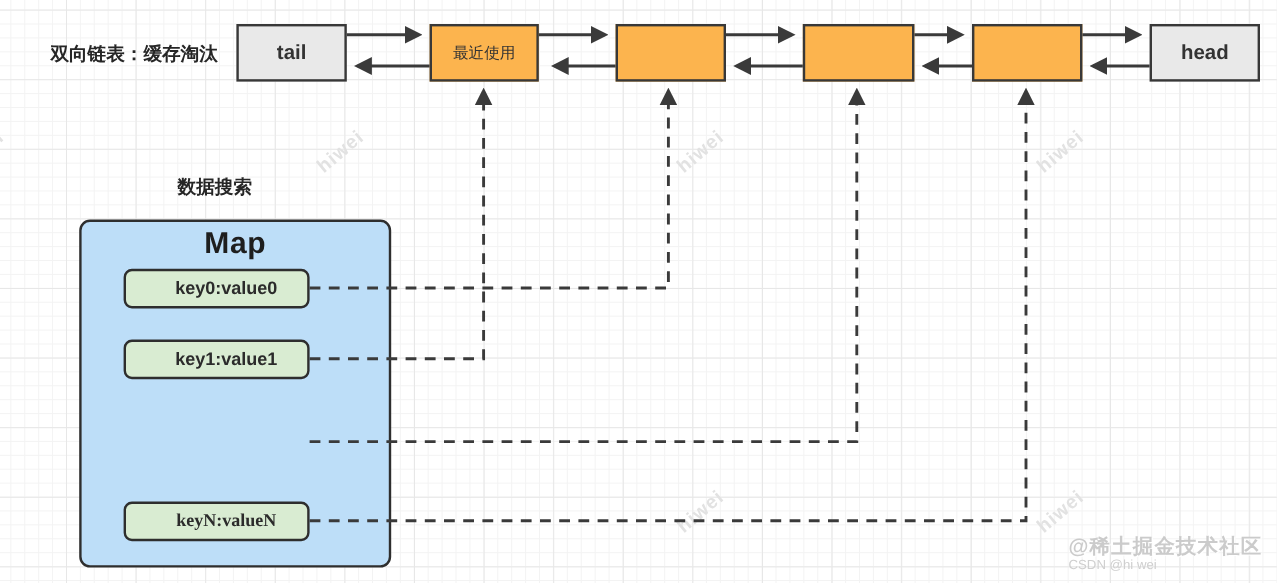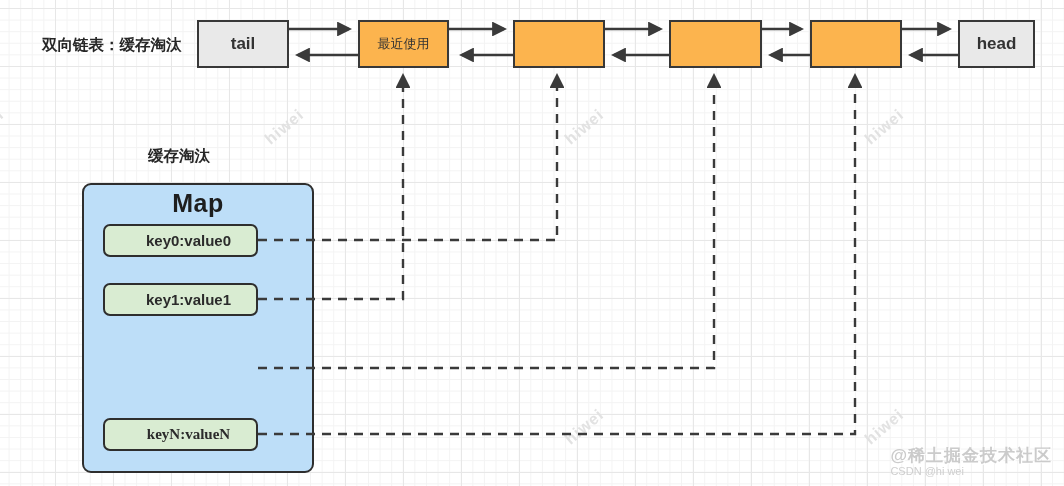--- a/index.html
+++ b/index.html
@@ -22,21 +22,21 @@
   .diagram-title{
     position:absolute;z-index:3;font-size:15.5px;font-weight:700;color:#262626;white-space:nowrap;
   }
   .node{
     position:absolute;z-index:2;top:20px;height:48px;box-sizing:border-box;
     border:2px solid #383838;display:flex;align-items:center;justify-content:center;
   }
   .node.gray{background:#e9e9e9;font-weight:700;font-size:17px;color:#333;}
   .node.orange{background:#fcb44e;font-size:13px;color:#333;}
   .mapbox{
-    position:absolute;z-index:2;left:82px;top:183px;width:232px;height:290px;
+    position:absolute;z-index:2;left:66px;top:183px;width:260px;height:290px;
     box-sizing:border-box;background:#bddef8;border:2px solid #2e2e2e;border-radius:9px;
   }
   .map-title{
     position:absolute;left:0;right:0;top:4px;text-align:center;
     font-size:25px;font-weight:700;color:#1e1e1e;letter-spacing:0.5px;
   }
   .entry{
     position:absolute;z-index:2;left:103px;width:155px;height:33px;box-sizing:border-box;
     background:#d9ecd2;border:2px solid #2e2e2e;border-radius:7px;
     display:flex;align-items:center;justify-content:center;
@@ -62,38 +62,38 @@
 
   <span class="wm" style="left:-38px;top:118px;">hiwei</span>
   <span class="wm" style="left:262px;top:118px;">hiwei</span>
   <span class="wm" style="left:562px;top:118px;">hiwei</span>
   <span class="wm" style="left:862px;top:118px;">hiwei</span>
   <span class="wm" style="left:262px;top:418px;">hiwei</span>
   <span class="wm" style="left:562px;top:418px;">hiwei</span>
   <span class="wm" style="left:862px;top:418px;">hiwei</span>
 
   <div class="diagram-title" style="left:16px;top:35px;margin-left:26px;">双向链表：缓存淘汰</div>
-  <div class="diagram-title" style="left:148px;top:146px;">缓存淘汰</div>
+  <div class="diagram-title" style="left:148px;top:146px;">数据搜索</div>
 
   <div class="node gray" style="left:197px;width:92px;">
     <span>tail</span>
   </div>
   <div class="node orange" style="left:358px;width:91px;">
     <span>最近使用</span>
   </div>
   <div class="node orange" style="left:513px;width:92px;">
     <span></span>
   </div>
   <div class="node orange" style="left:669px;width:93px;">
     <span></span>
   </div>
   <div class="node orange" style="left:810px;width:92px;">
     <span></span>
   </div>
-  <div class="node gray" style="left:958px;width:77px;">
+  <div class="node gray" style="left:958px;width:92px;">
     <span>head</span>
   </div>
 
   <div class="mapbox">
     <div class="map-title">Map</div>
   </div>
   <div class="entry" style="top:224px;">key0:value0</div>
   <div class="entry" style="top:283px;">key1:value1</div>
   <div class="entry" style="top:418px;font-family:Liberation Serif, serif;">keyN:valueN</div>
 

